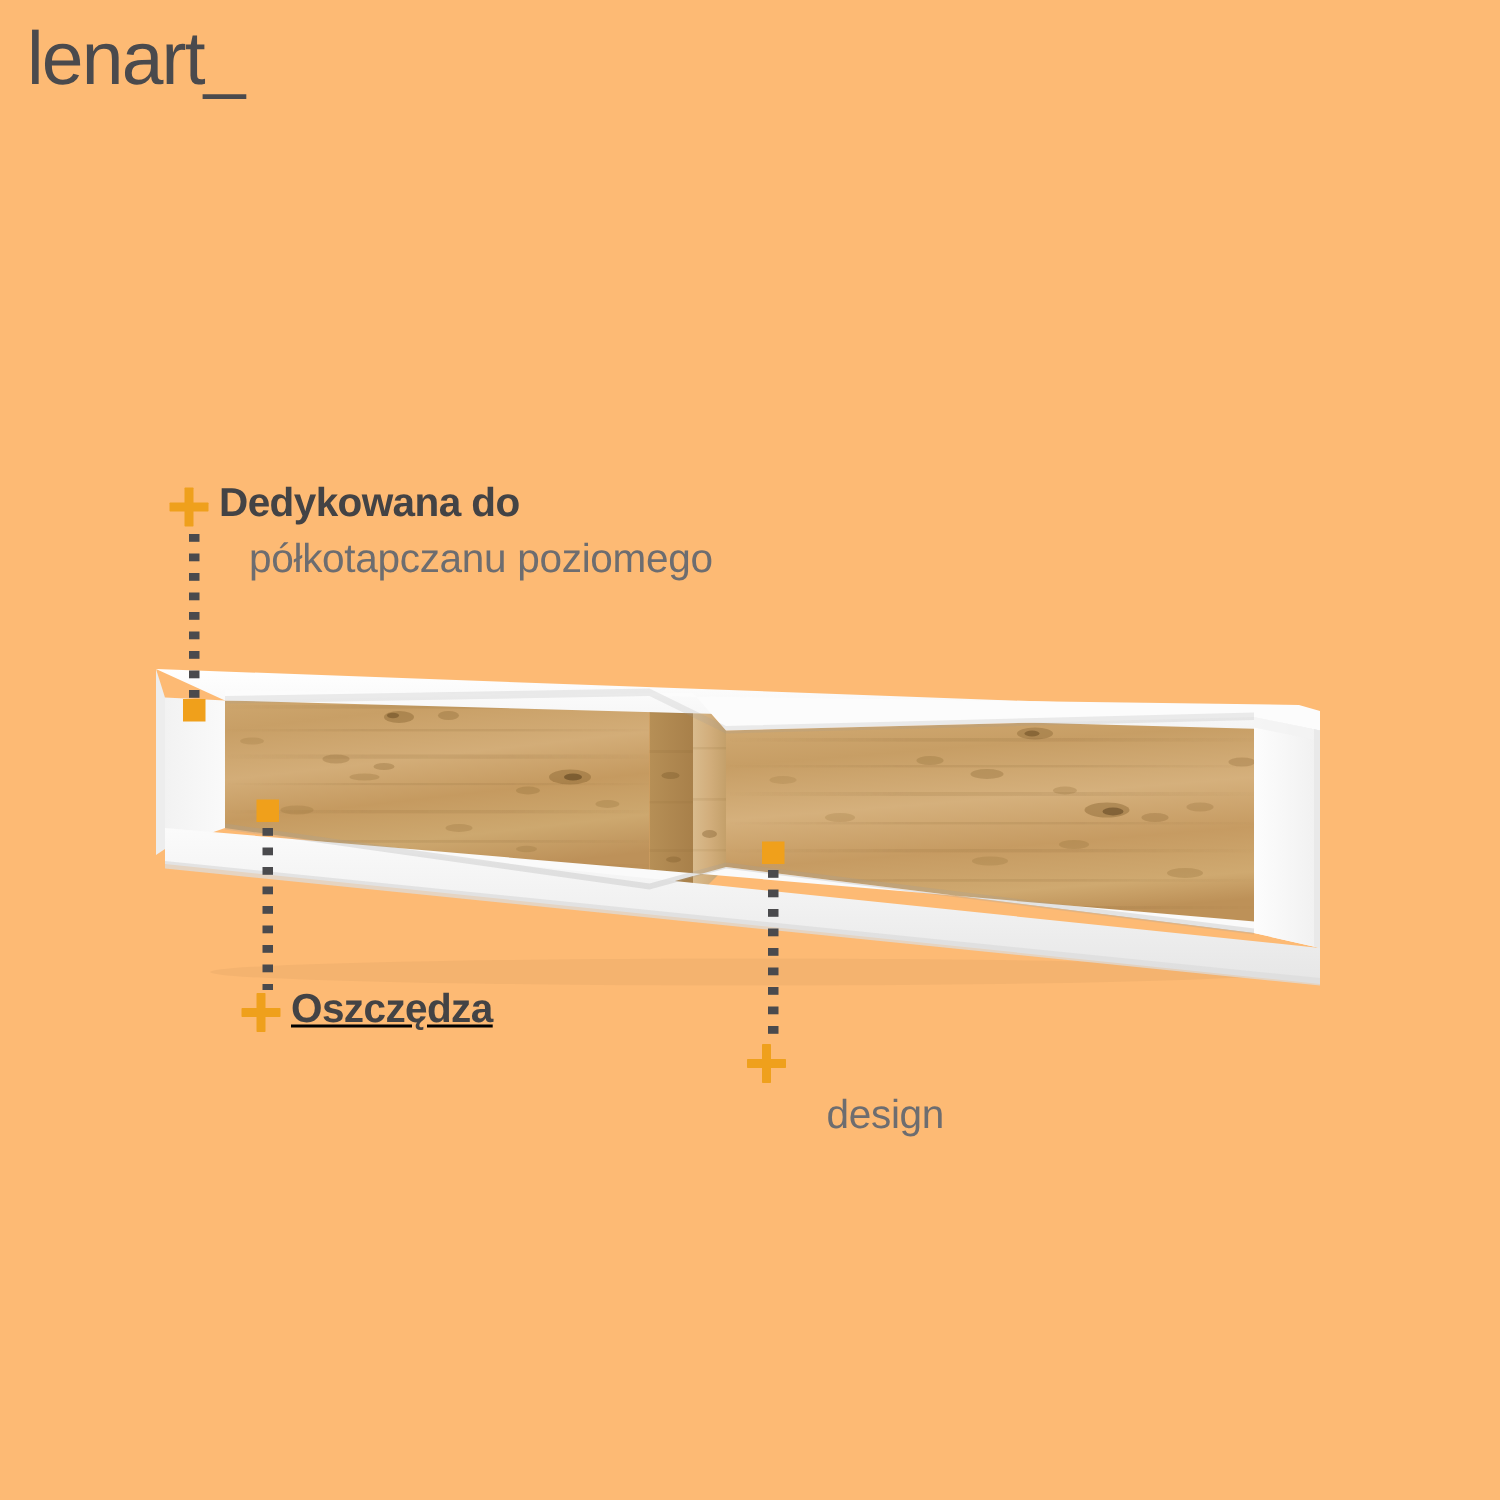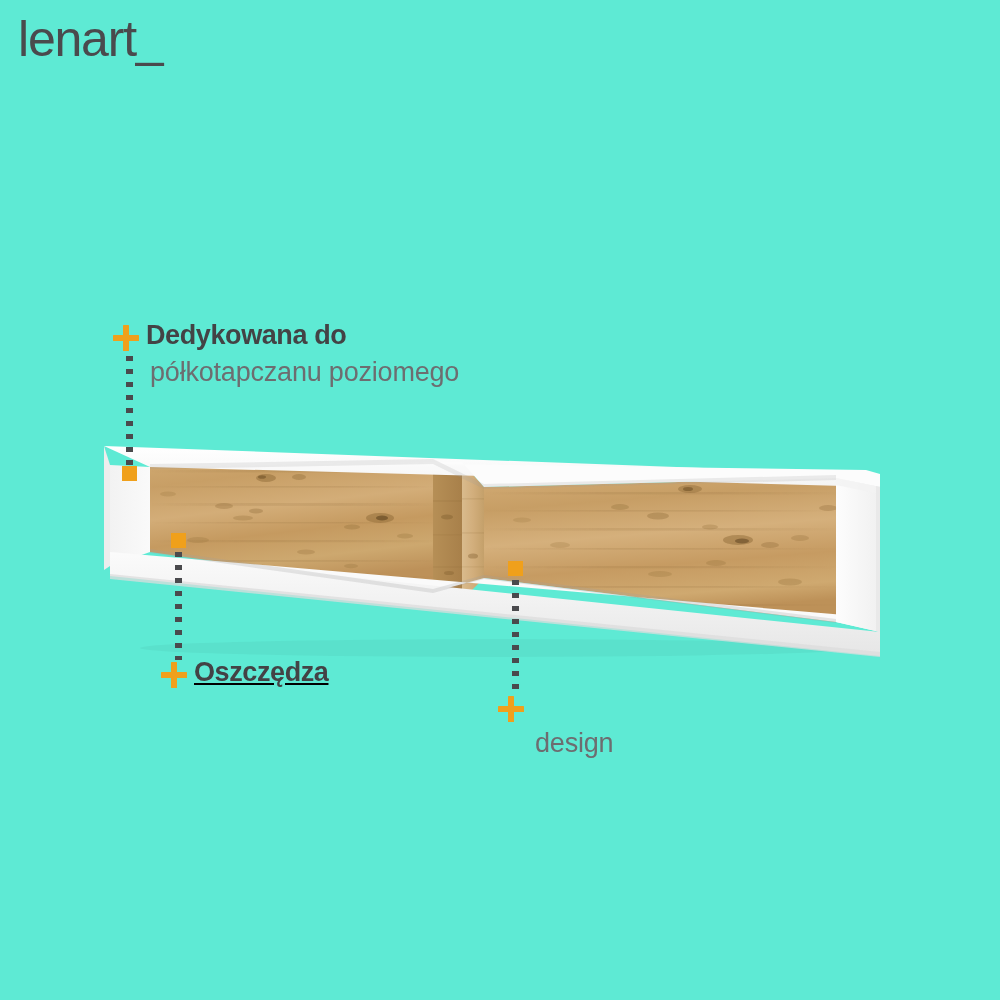--- a/index.html
+++ b/index.html
@@ -4,21 +4,21 @@
 <style>
   html, body {
     margin: 0;
     padding: 0;
     background: #ffffff;
   }
   #canvas {
     position: relative;
     width: 1000px;
     height: 1000px;
-    background: #5eead4;
+    background: #fdba74;
     overflow: hidden;
     font-family: "Liberation Sans", sans-serif;
     -webkit-font-smoothing: antialiased;
   }
 
   
   #brand-logo {
     position: absolute;
     left: 18px;
     top: 14px;
@@ -82,21 +82,21 @@
   }
   .callout-sub {
     font-size: 27px;
     font-weight: 300;
     color: #6d6d70;
     letter-spacing: -0.2px;
     line-height: 36px;
     margin-top: 2px;
     white-space: nowrap;
   }
-  .callout-sub.indent { margin-left: 38px; }
+  .callout-sub.indent { margin-left: 54px; }
 
   
   .leader {
     position: absolute;
     width: 7px;
     background-image: linear-gradient(
       to bottom,
       #4a4a4d 0px, #4a4a4d 5px,
       rgba(0,0,0,0) 5px, rgba(0,0,0,0) 13px);
     background-size: 7px 13px;

